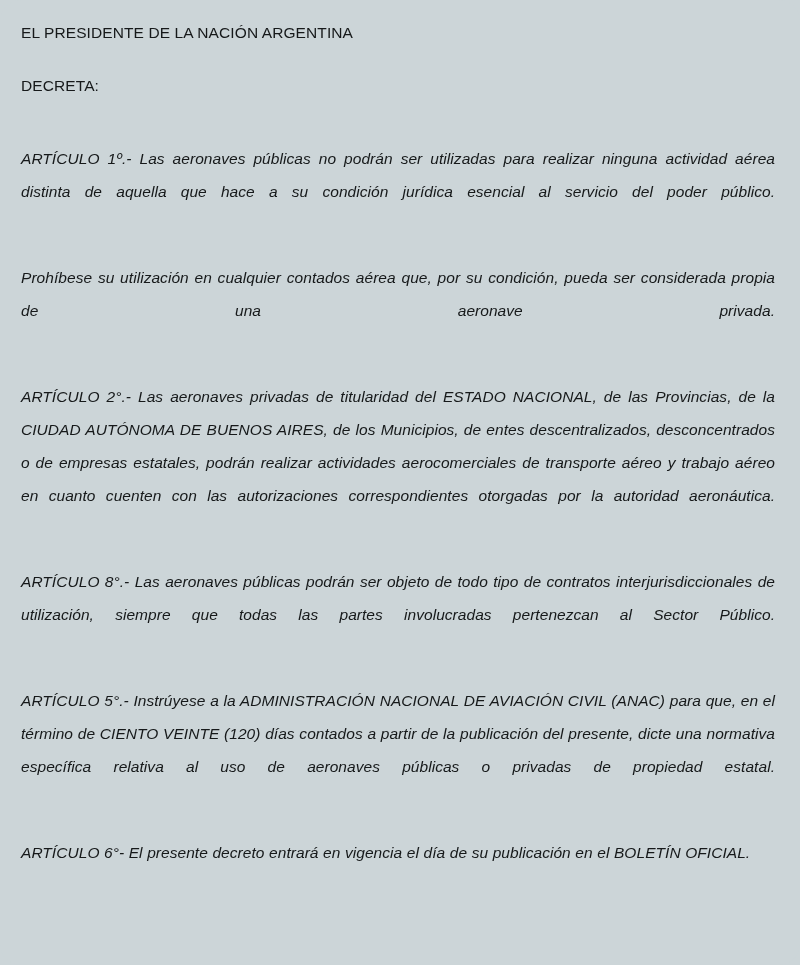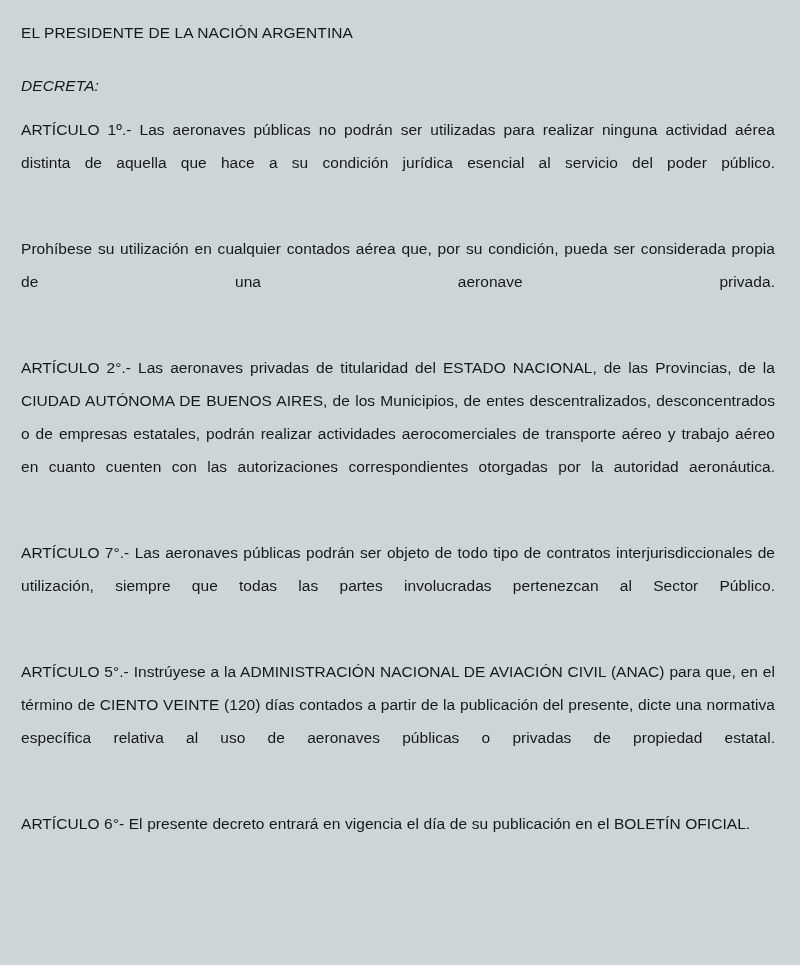--- a/index.html
+++ b/index.html
@@ -28,31 +28,31 @@
   }
   .heading {
     font-size: 15.5px;
     line-height: 22px;
     letter-spacing: 0.1px;
     text-align: left;
     margin: 0 0 31px 0;
     white-space: nowrap;
   }
   .heading.decreta {
-    margin-bottom: 16px;
-    font-style: italic;
+    margin-bottom: 45px;
   }
   .para {
     font-size: 15.5px;
     line-height: 33px;
     text-align: justify;
     text-justify: inter-word;
     margin: 0 0 20px 0;
     letter-spacing: 0.05px;
     word-spacing: 0.2px;
+    font-style: italic;
   }
   .para:last-child {
     margin-bottom: 0;
   }
   
   .para::after {
     content: "";
     display: inline-block;
     width: 100%;
   }
@@ -70,20 +70,20 @@
 
     <p class="heading decreta">DECRETA:</p>
 
     <p class="para">ARTÍCULO 1º.- Las aeronaves públicas no podrán ser utilizadas para realizar ninguna actividad aérea distinta de aquella que hace a su condición jurídica esencial al servicio del poder público.</p>
 
     <p class="para">Prohíbese su utilización en cualquier contados aérea que, por su condición, pueda ser considerada propia de una aeronave privada.</p>
 
     <p class="para">ARTÍCULO 2°.- Las aeronaves privadas de titularidad del ESTADO NACIONAL, de las Provincias, de la CIUDAD AUTÓNOMA DE BUENOS AIRES, de los Municipios, de entes descentralizados, desconcentrados o de empresas estatales, podrán realizar actividades aerocomerciales de transporte aéreo y trabajo aéreo en cuanto cuenten con las autorizaciones correspondientes otorgadas por la autoridad aeronáutica.</p>
 
 
-    <p class="para">ARTÍCULO 7°.- Las aeronaves públicas podrán ser objeto de todo tipo de contratos interjurisdiccionales de utilización, siempre que todas las partes involucradas pertenezcan al Sector Público.</p>
+    <p class="para">ARTÍCULO 8°.- Las aeronaves públicas podrán ser objeto de todo tipo de contratos interjurisdiccionales de utilización, siempre que todas las partes involucradas pertenezcan al Sector Público.</p>
 
     <p class="para">ARTÍCULO 5°.- Instrúyese a la ADMINISTRACIÓN NACIONAL DE AVIACIÓN CIVIL (ANAC) para que, en el término de CIENTO VEINTE (120) días contados a partir de la publicación del presente, dicte una normativa específica relativa al uso de aeronaves públicas o privadas de propiedad estatal.</p>
 
     <p class="para nostretch">ARTÍCULO 6°- El presente decreto entrará en vigencia el día de su publicación en el BOLETÍN OFICIAL.</p>
 
   </div>
 </div>
 
 </body></html>

